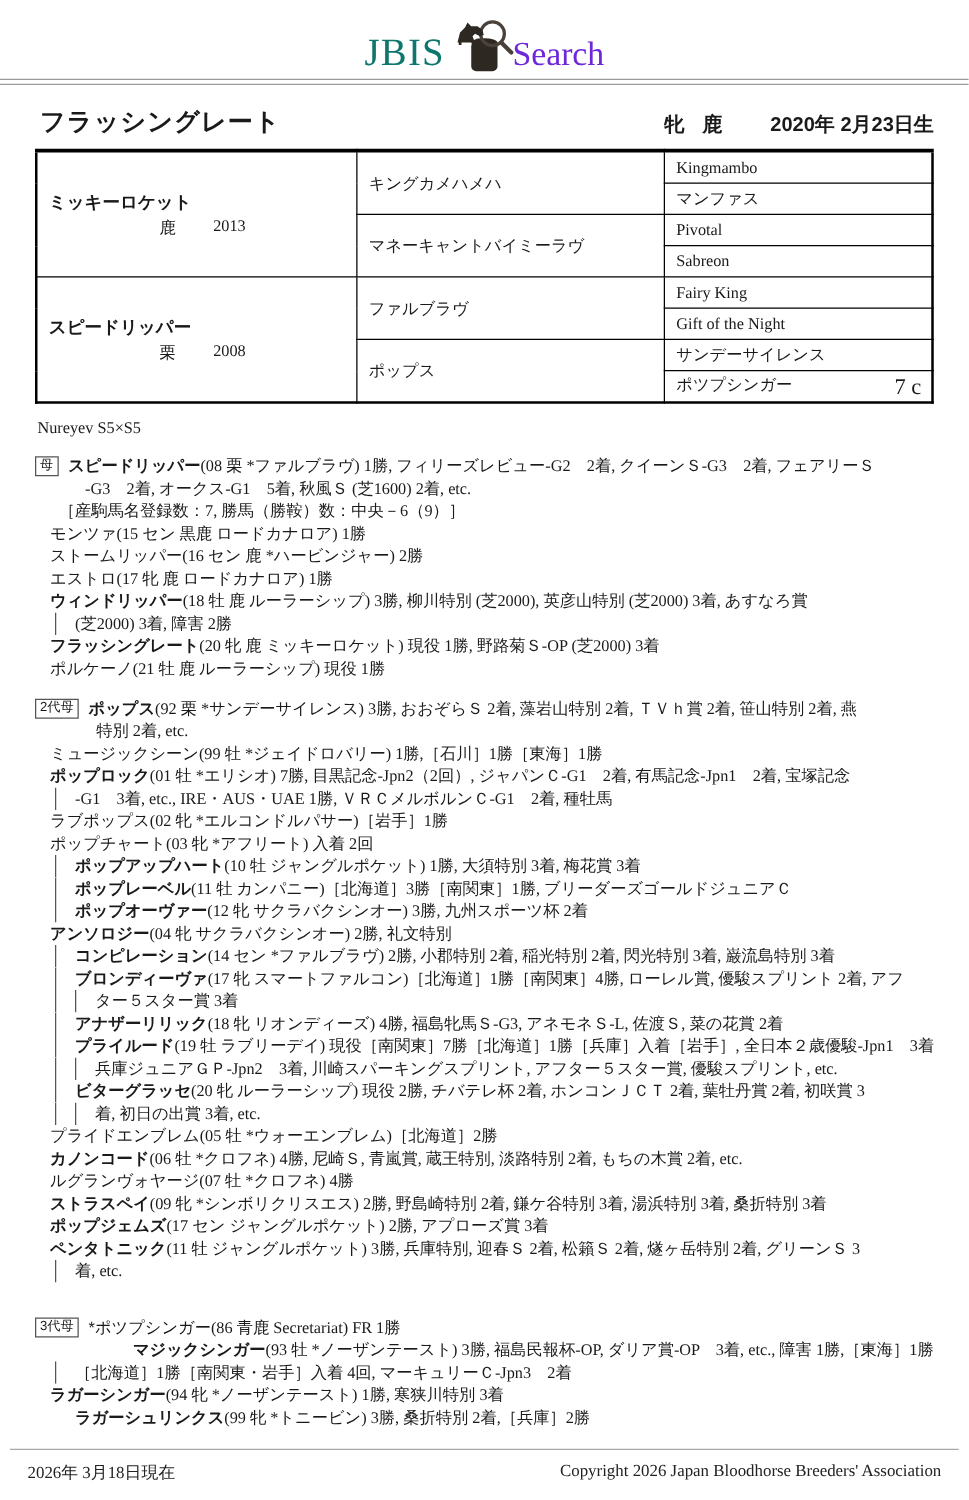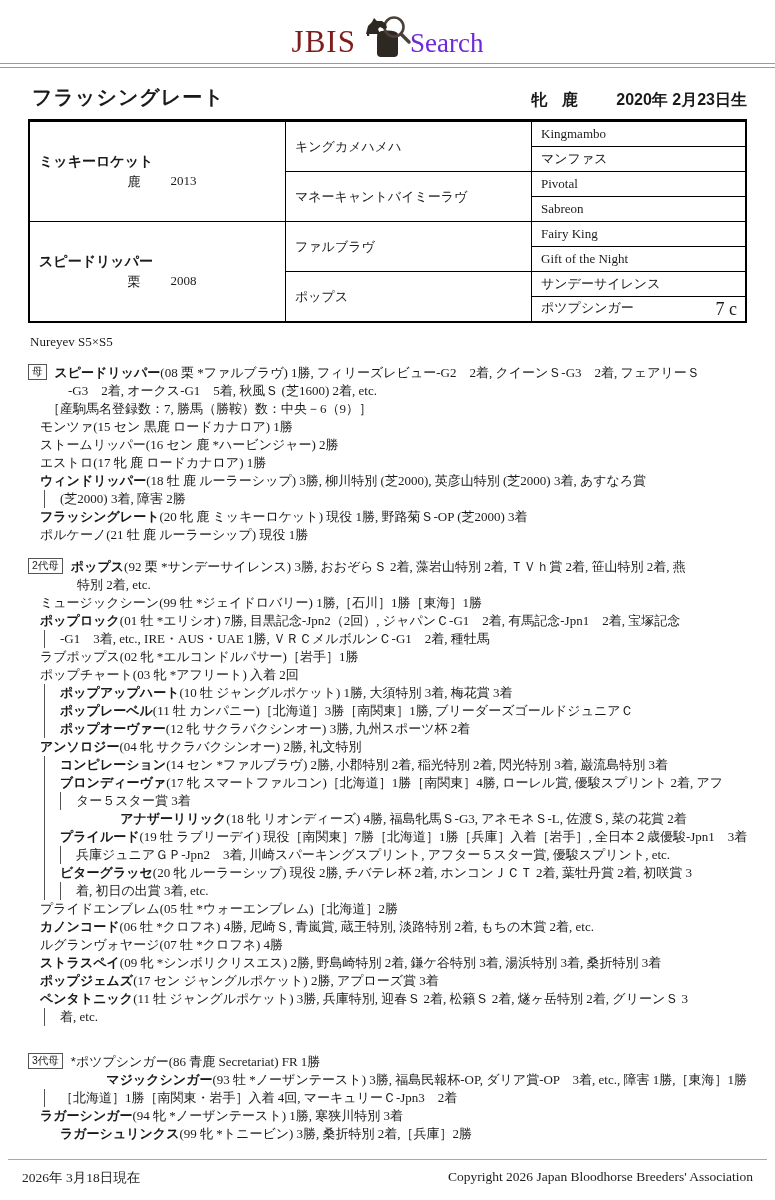--- a/index.html
+++ b/index.html
@@ -1,21 +1,21 @@
 <!DOCTYPE html>
 <html><head>
 <meta charset="utf-8">
 <style>
   html,body{margin:0;padding:0;background:#fff;}
   body{width:775px;height:1200px;position:relative;overflow:hidden;
        color:#1a1a1a;font-family:"Liberation Serif",serif;}
   
   .logo-row{display:flex;justify-content:center;align-items:flex-end;
             padding-top:9px;height:48px;}
-  .logo-jbis{font-family:"Liberation Serif",serif;font-size:31px;color:#7f1d1d;
+  .logo-jbis{font-family:"Liberation Serif",serif;font-size:31px;color:#0f766e;
              letter-spacing:1px;line-height:1;}
   .logo-search{font-family:"Liberation Serif",serif;font-size:27px;color:#6d28d9;
                line-height:1;margin-left:-4px;}
   .logo-icon{width:52px;height:46px;margin:0 2px -4px 4px;}
   .hr-double{margin-top:6px;border-top:1px solid #9b9b9b;height:3px;
              border-bottom:1px solid #9b9b9b;}
   .content{margin:0 28px;}
   
   .title-row{display:flex;justify-content:space-between;align-items:flex-end;
              margin:16px 0 8px 4px;font-family:"Liberation Sans",sans-serif;
@@ -159,21 +159,21 @@
         <div class="line" style="padding-left: 32px;"><span class="bar" style="left: 16px;"></span><span class="rec">-G1　3着, etc., IRE・AUS・UAE 1勝, ＶＲＣメルボルンＣ-G1　2着, 種牡馬</span></div>
         <div class="line" style="padding-left: 12px;"><span class="nm">ラブポップス</span><span class="rec">(02 牝 *エルコンドルパサー)［岩手］1勝</span></div>
         <div class="line" style="padding-left: 12px;"><span class="nm">ポップチャート</span><span class="rec">(03 牝 *アフリート) 入着 2回</span></div>
         <div class="line" style="padding-left: 32px;"><span class="bar" style="left: 16px;"></span><span class="nm b">ポップアップハート</span><span class="rec">(10 牡 ジャングルポケット) 1勝, 大須特別 3着, 梅花賞 3着</span></div>
         <div class="line" style="padding-left: 32px;"><span class="bar" style="left: 16px;"></span><span class="nm b">ポップレーベル</span><span class="rec">(11 牡 カンパニー)［北海道］3勝［南関東］1勝, ブリーダーズゴールドジュニアＣ</span></div>
         <div class="line" style="padding-left: 32px;"><span class="bar" style="left: 16px;"></span><span class="nm b">ポップオーヴァー</span><span class="rec">(12 牝 サクラバクシンオー) 3勝, 九州スポーツ杯 2着</span></div>
         <div class="line" style="padding-left: 12px;"><span class="nm b">アンソロジー</span><span class="rec">(04 牝 サクラバクシンオー) 2勝, 礼文特別</span></div>
         <div class="line" style="padding-left: 32px;"><span class="bar" style="left: 16px;"></span><span class="nm b">コンピレーション</span><span class="rec">(14 セン *ファルブラヴ) 2勝, 小郡特別 2着, 稲光特別 2着, 閃光特別 3着, 巌流島特別 3着</span></div>
         <div class="line" style="padding-left: 32px;"><span class="bar" style="left: 16px;"></span><span class="nm b">ブロンディーヴァ</span><span class="rec">(17 牝 スマートファルコン)［北海道］1勝［南関東］4勝, ローレル賞, 優駿スプリント 2着, アフ</span></div>
         <div class="line" style="padding-left: 48px;"><span class="bar" style="left: 16px;"></span><span class="bar" style="left: 32px;"></span><span class="rec">ター５スター賞 3着</span></div>
-        <div class="line" style="padding-left: 32px; text-align: center;"><span class="bar" style="left: 16px;"></span><span class="nm b">アナザーリリック</span><span class="rec">(18 牝 リオンディーズ) 4勝, 福島牝馬Ｓ-G3, アネモネＳ-L, 佐渡Ｓ, 菜の花賞 2着</span></div>
+        <div class="line" style="padding-left: 32px;"><span class="bar" style="left: 16px;"></span><span class="nm b">アナザーリリック</span><span class="rec">(18 牝 リオンディーズ) 4勝, 福島牝馬Ｓ-G3, アネモネＳ-L, 佐渡Ｓ, 菜の花賞 2着</span></div>
         <div class="line" style="padding-left: 32px;"><span class="bar" style="left: 16px;"></span><span class="nm b">プライルード</span><span class="rec">(19 牡 ラブリーデイ) 現役［南関東］7勝［北海道］1勝［兵庫］入着［岩手］, 全日本２歳優駿-Jpn1　3着,</span></div>
         <div class="line" style="padding-left: 48px;"><span class="bar" style="left: 16px;"></span><span class="bar" style="left: 32px;"></span><span class="rec">兵庫ジュニアＧＰ-Jpn2　3着, 川崎スパーキングスプリント, アフター５スター賞, 優駿スプリント, etc.</span></div>
         <div class="line" style="padding-left: 32px;"><span class="bar" style="left: 16px;"></span><span class="nm b">ビターグラッセ</span><span class="rec">(20 牝 ルーラーシップ) 現役 2勝, チバテレ杯 2着, ホンコンＪＣＴ 2着, 葉牡丹賞 2着, 初咲賞 3</span></div>
         <div class="line" style="padding-left: 48px;"><span class="bar" style="left: 16px;"></span><span class="bar" style="left: 32px;"></span><span class="rec">着, 初日の出賞 3着, etc.</span></div>
         <div class="line" style="padding-left: 12px;"><span class="nm">プライドエンブレム</span><span class="rec">(05 牡 *ウォーエンブレム)［北海道］2勝</span></div>
         <div class="line" style="padding-left: 12px;"><span class="nm b">カノンコード</span><span class="rec">(06 牡 *クロフネ) 4勝, 尼崎Ｓ, 青嵐賞, 蔵王特別, 淡路特別 2着, もちの木賞 2着, etc.</span></div>
         <div class="line" style="padding-left: 12px;"><span class="nm">ルグランヴォヤージ</span><span class="rec">(07 牡 *クロフネ) 4勝</span></div>
         <div class="line" style="padding-left: 12px;"><span class="nm b">ストラスペイ</span><span class="rec">(09 牝 *シンボリクリスエス) 2勝, 野島崎特別 2着, 鎌ケ谷特別 3着, 湯浜特別 3着, 桑折特別 3着</span></div>
         <div class="line" style="padding-left: 12px;"><span class="nm b">ポップジェムズ</span><span class="rec">(17 セン ジャングルポケット) 2勝, アプローズ賞 3着</span></div>
         <div class="line" style="padding-left: 12px;"><span class="nm b">ペンタトニック</span><span class="rec">(11 牡 ジャングルポケット) 3勝, 兵庫特別, 迎春Ｓ 2着, 松籟Ｓ 2着, 燧ヶ岳特別 2着, グリーンＳ 3</span></div>

